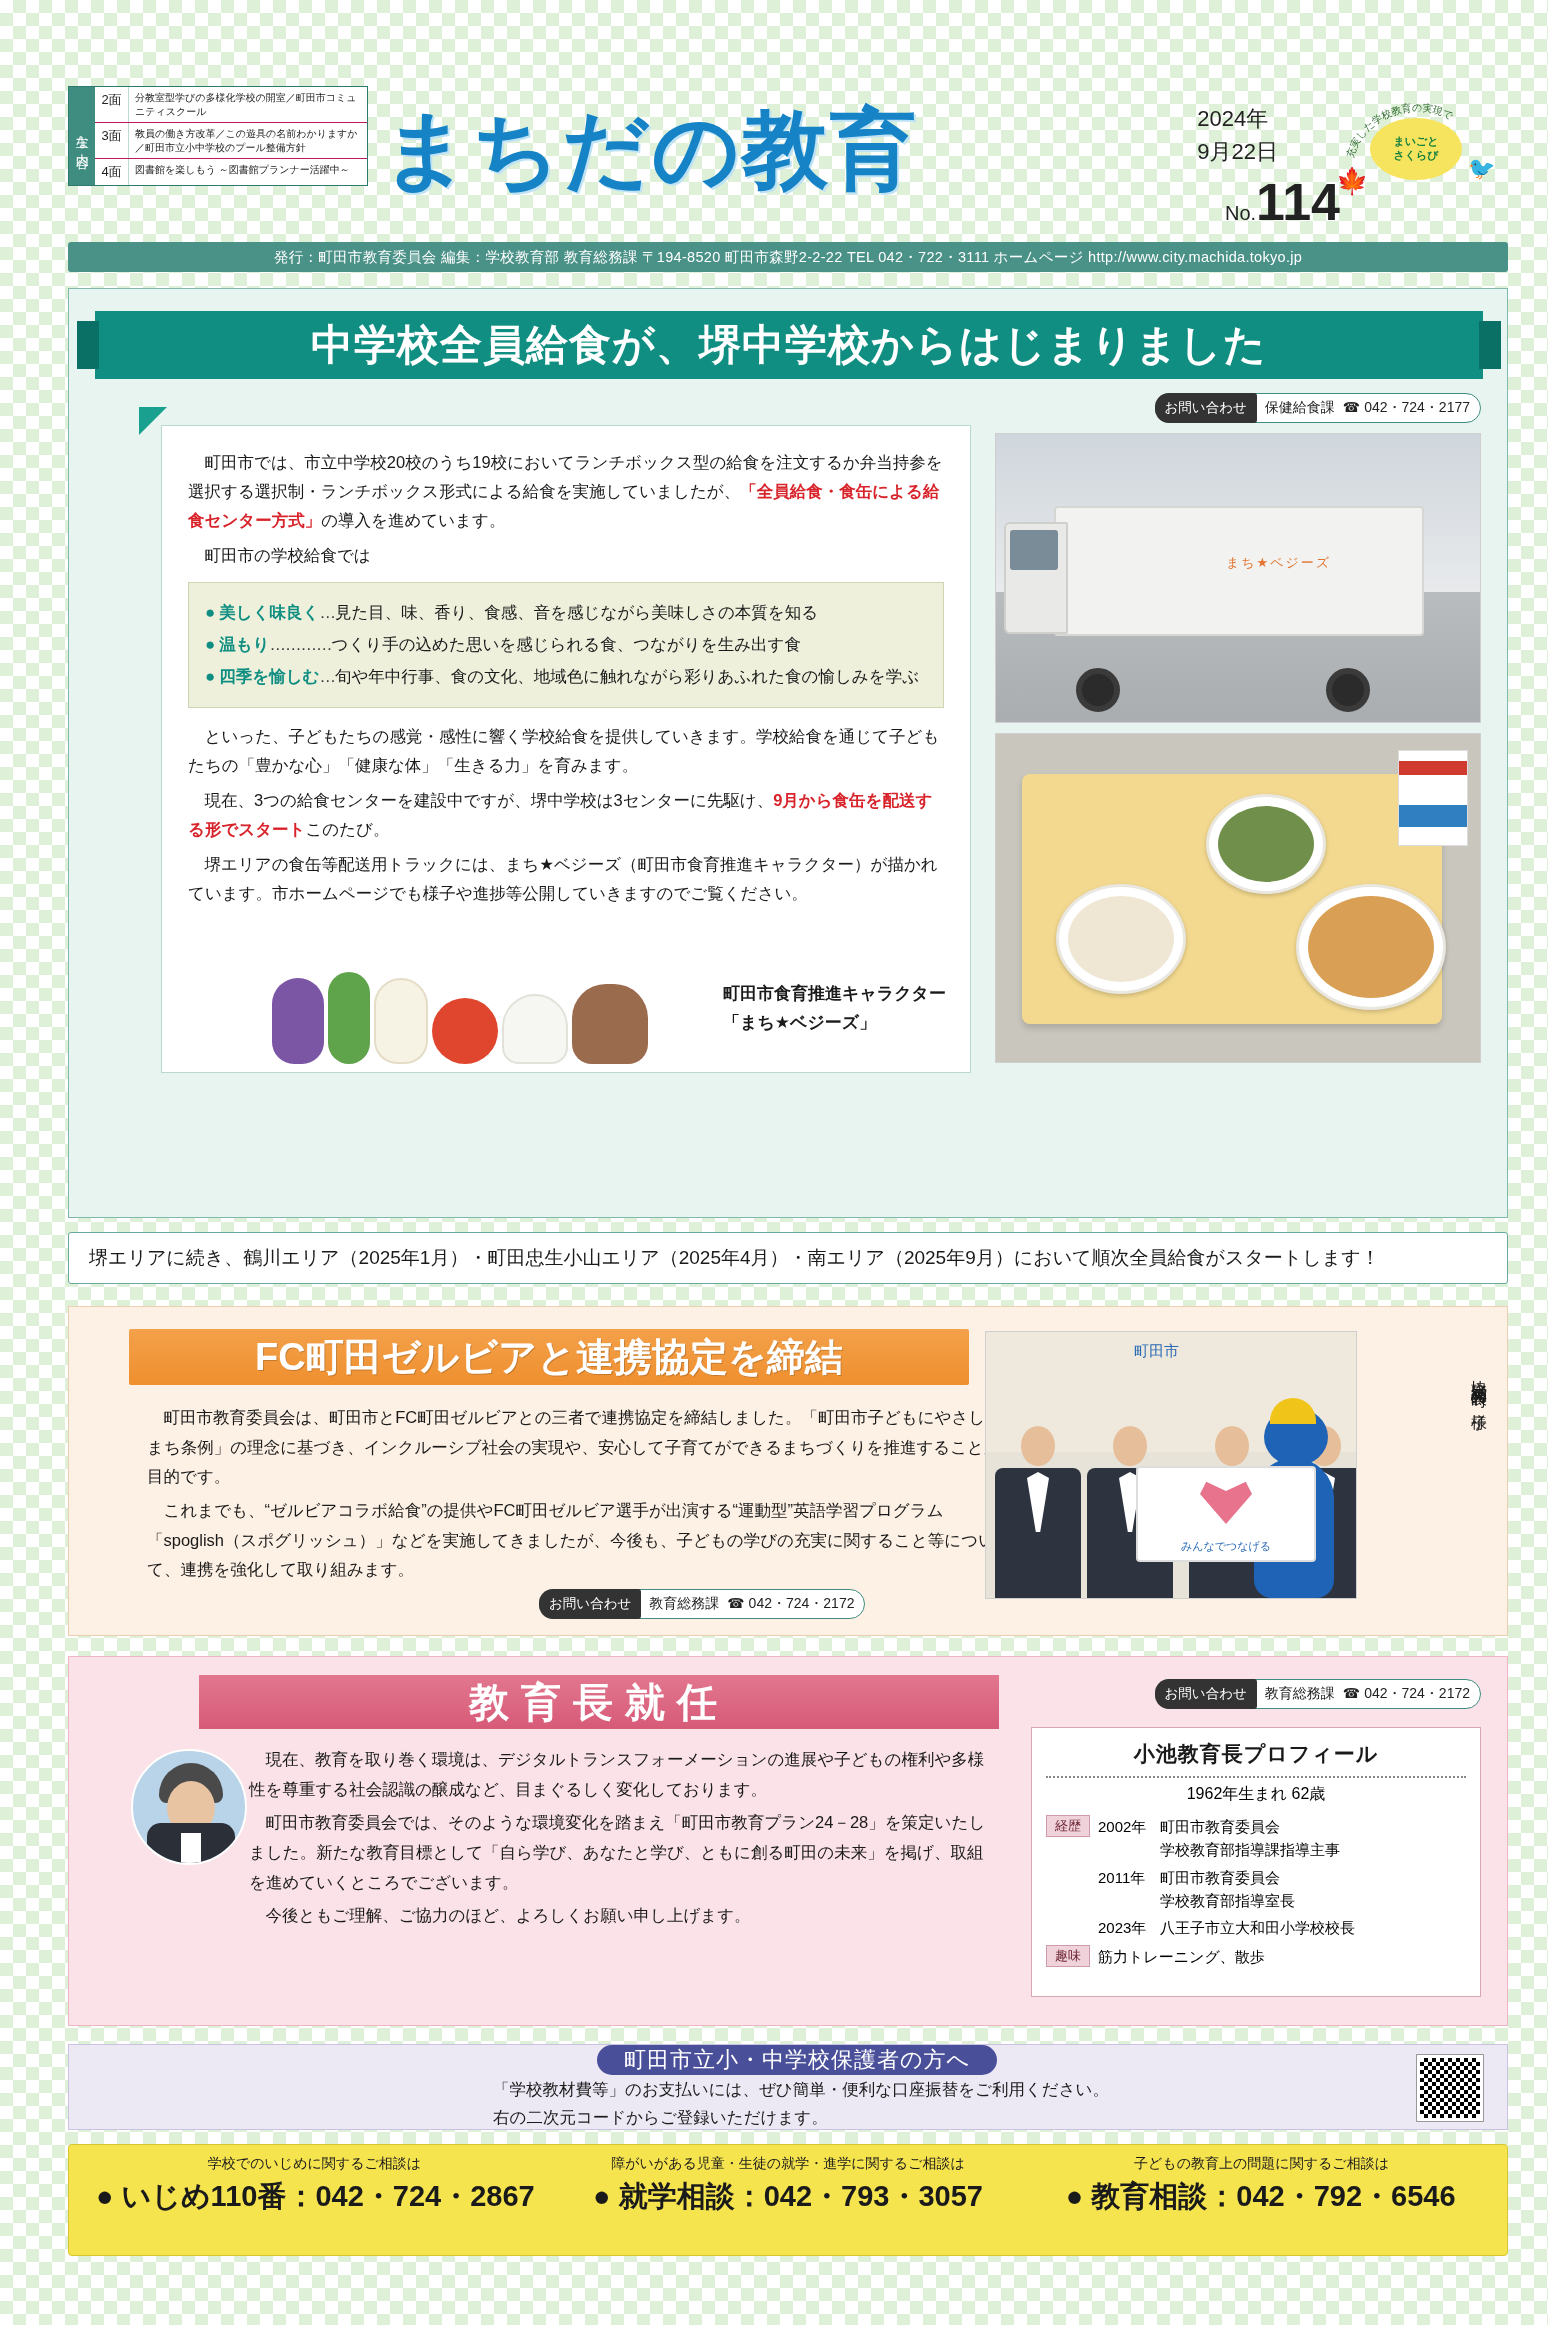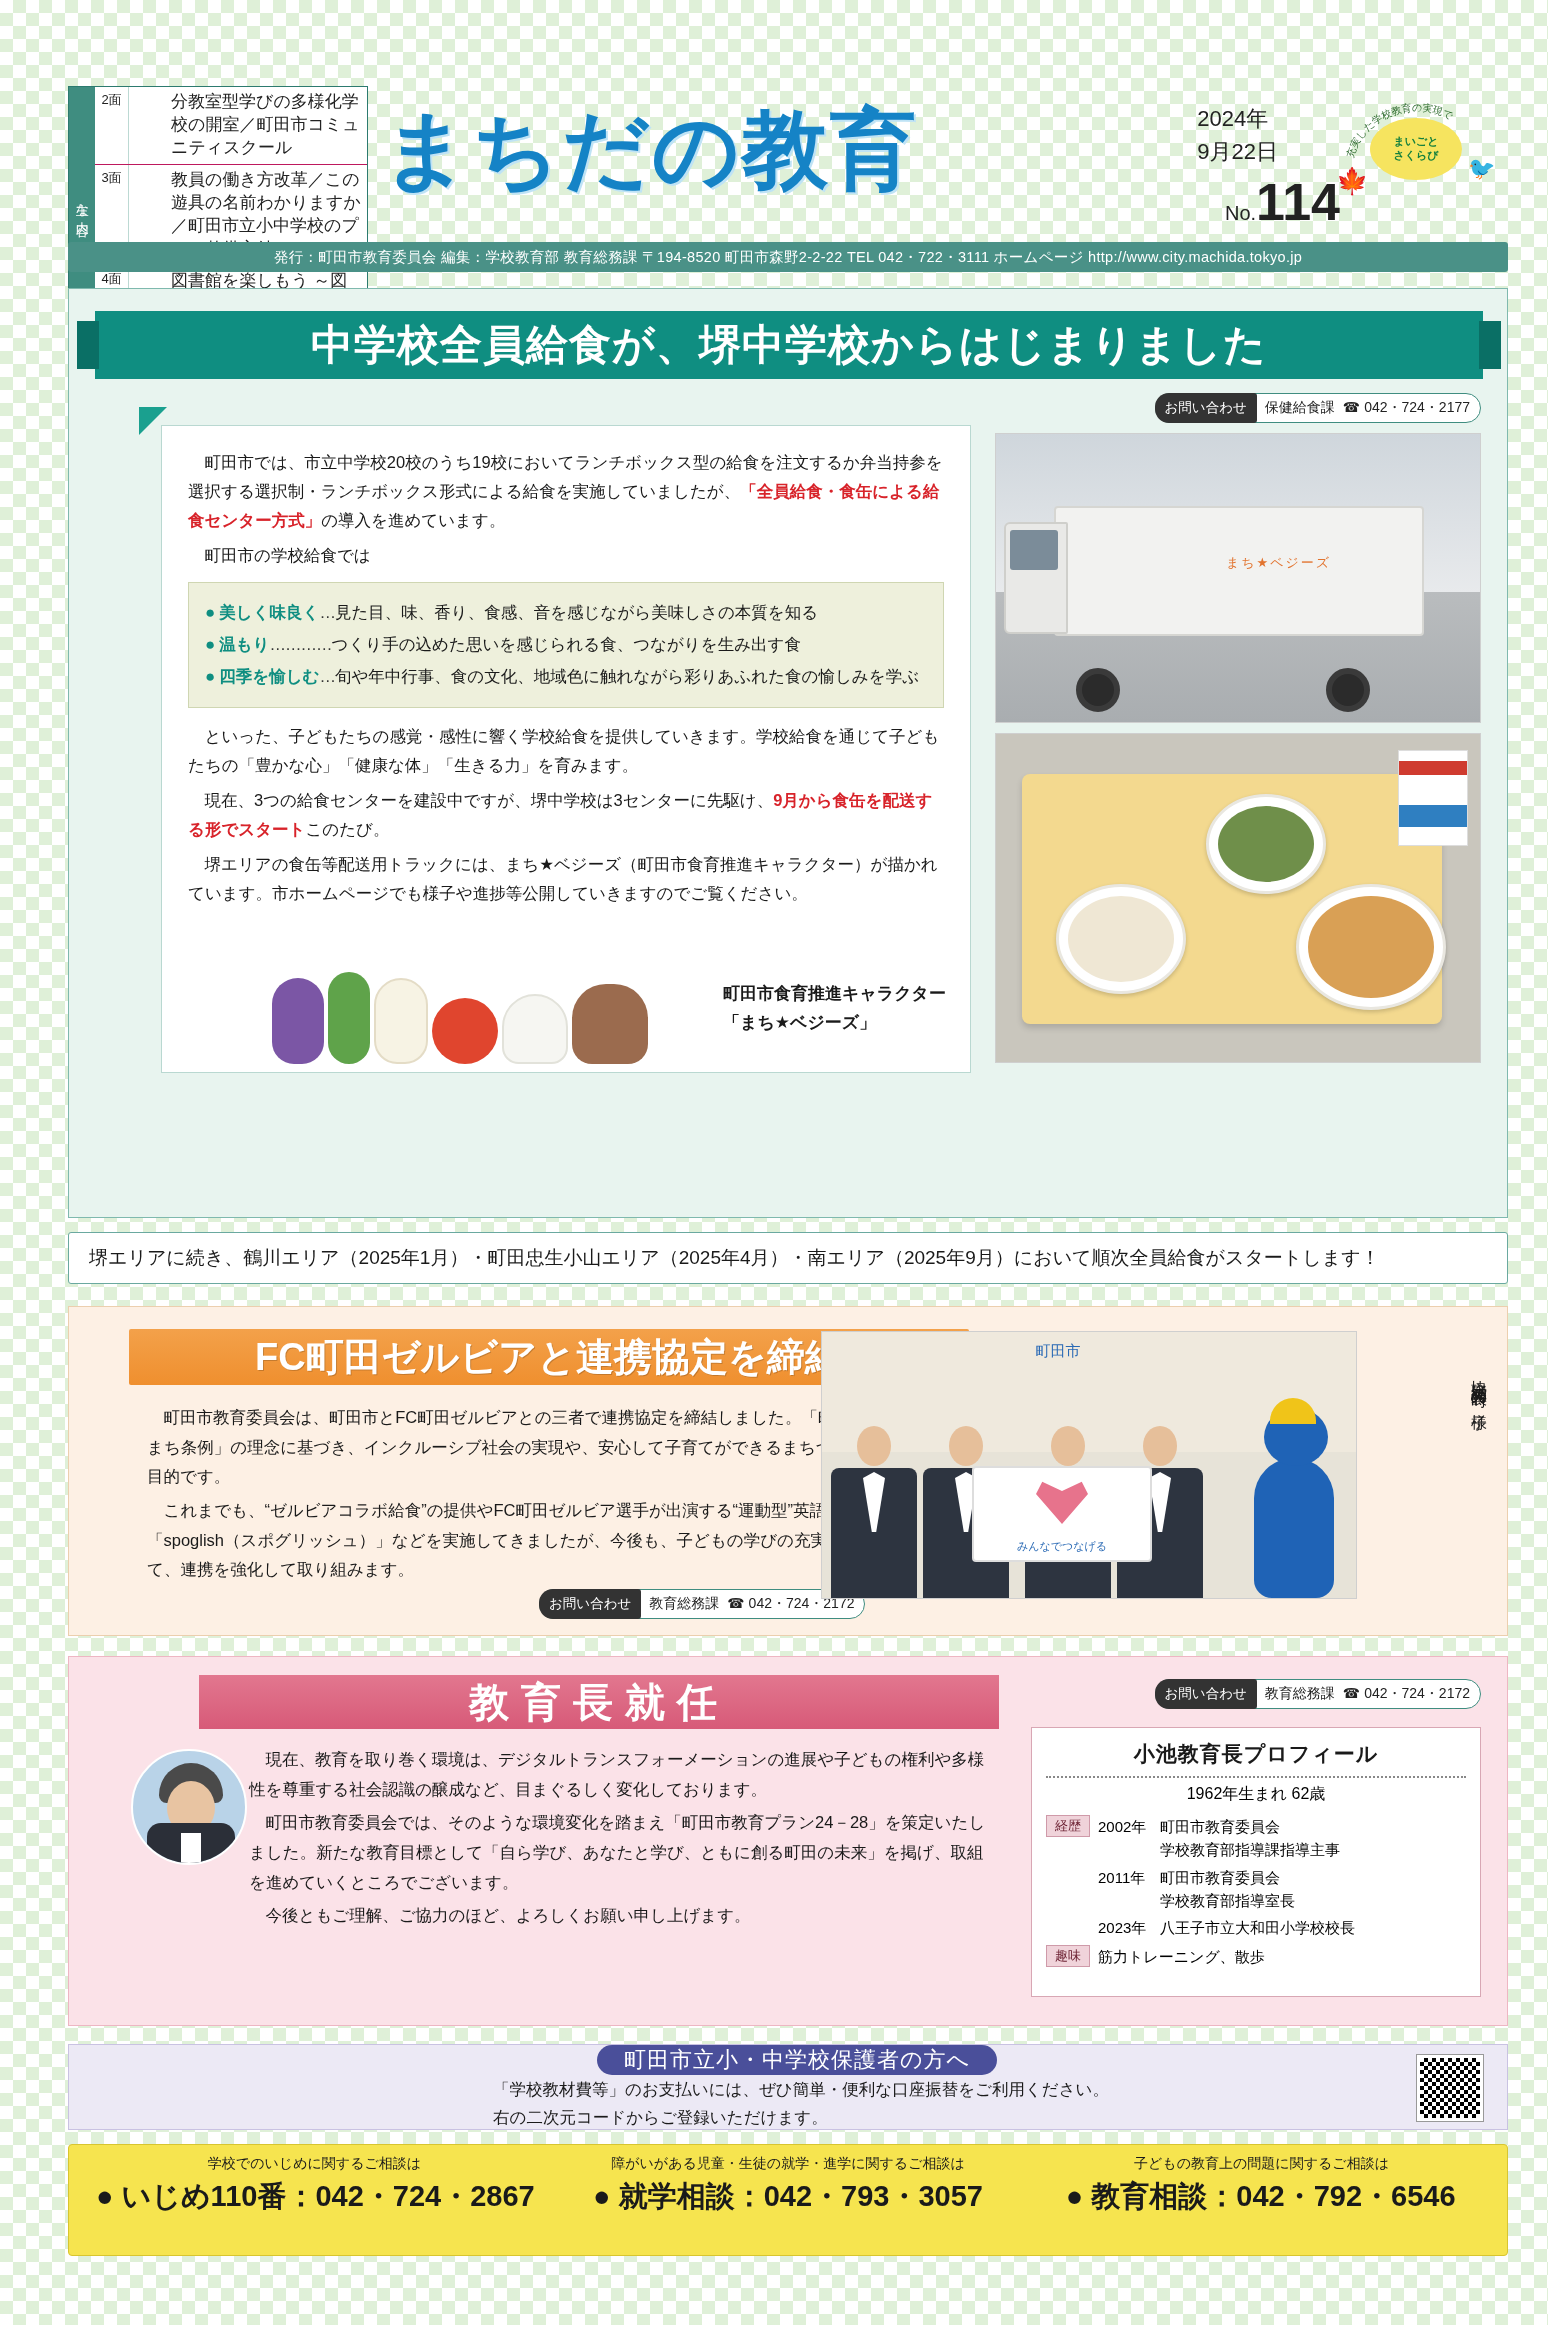--- a/index.html
+++ b/index.html
@@ -34,21 +34,21 @@
   }
   .toc-side {
     width:26px; background:#3f8d80; color:#fff;
     display:flex; align-items:center; justify-content:center;
     writing-mode:vertical-rl; font-size:13px; letter-spacing:2px; padding:4px 0;
   }
   .toc-rows { flex:1; }
   .toc-row { display:flex; border-bottom:1px solid #be185d; }
   .toc-row:last-child { border-bottom:none; }
   .toc-num { width:34px; text-align:center; padding:4px 0; color:#222; border-right:1px solid #bcd9d3; font-size:13px;}
-  .toc-txt { flex:1; padding:4px 6px; color:#222; font-size:17px;margin-left:36px; }
+  .toc-txt { flex:1; padding:4px 6px; color:#222; font-size:10px; }
 
   .titlewrap { position:relative; flex:1; height:150px; }
   .maintitle {
     position:absolute; left:14px; top:6px;
     font-size:86px; font-weight:bold; color:#1583c6;
     letter-spacing:2px;
     font-family:"DejaVu Sans","Liberation Sans",sans-serif;
     text-shadow:2px 2px 0 #bfe3f5;
   }
   .date {
@@ -189,21 +189,21 @@
     background:linear-gradient(#f3a14a,#ef8f2e);
     text-shadow:1px 1px 0 rgba(0,0,0,.18);
     border-radius:2px;
   }
   .s2-body {
     position:absolute; left:78px; top:96px; width:860px;
     font-size:16.5px; line-height:1.8; color:#1a1a1a;
   }
   .s2-body p { margin:0 0 4px 0; text-indent:1em; }
   .s2-contact { position:absolute; left:470px; bottom:16px; }
-  .ph-zelvia { right:150px; top:24px; width:536px; height:268px; }
+  .ph-zelvia { right:150px; top:24px; width:372px; height:268px; }
   .z-bg { position:absolute; inset:0; background:#e7e3d8; }
   .z-wall { position:absolute; left:0; right:0; top:0; height:120px; background:#efe9dd; }
   .z-logo { position:absolute; left:40%; top:10px; font-size:15px; color:#2a6ab5;}
   .person { position:absolute; bottom:0; width:92px; }
   .person .head { width:34px; height:40px; border-radius:50%; background:#e6bf9a; margin:0 auto; }
   .person .suit { width:86px; height:130px; background:#2d3440; margin:2px auto 0; border-radius:8px 8px 0 0; position:relative;}
   .person .shirt { position:absolute; left:50%; top:4px; transform:translateX(-50%); width:22px; height:60px; background:#fff; clip-path:polygon(50% 0,100% 10%,60% 100%,40% 100%,0 10%);}
   .mascot-bird { position:absolute; right:6px; bottom:0; width:110px; height:200px; }
   .heart-board { position:absolute; left:150px; bottom:36px; width:180px; height:96px; background:#fff; border:2px solid #ddd; border-radius:4px;}
   .s2-sidelabel {

